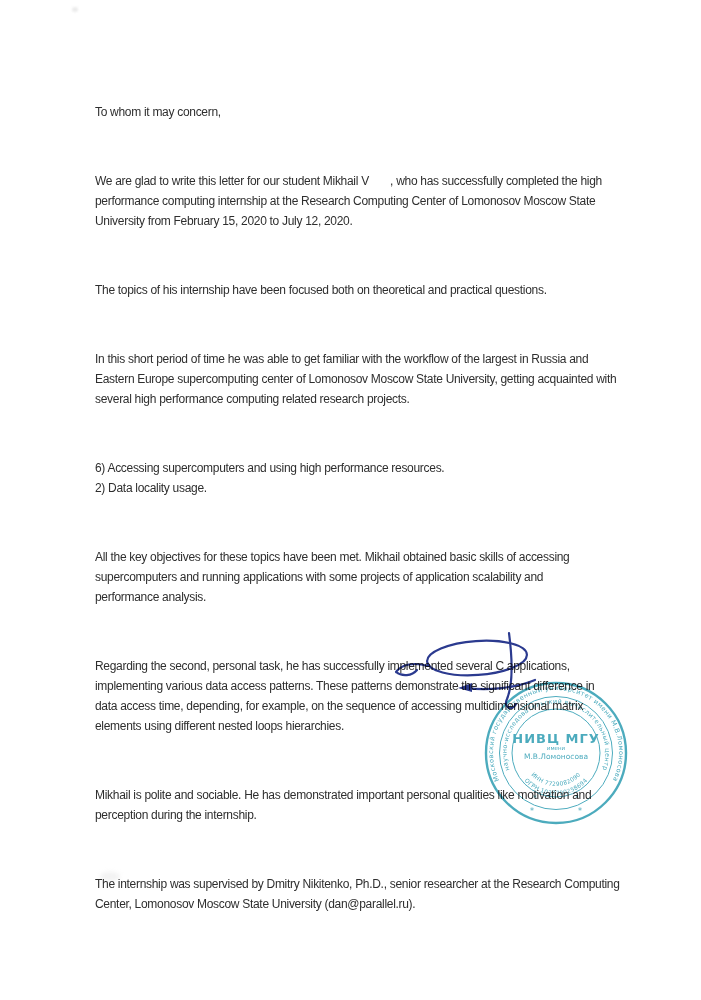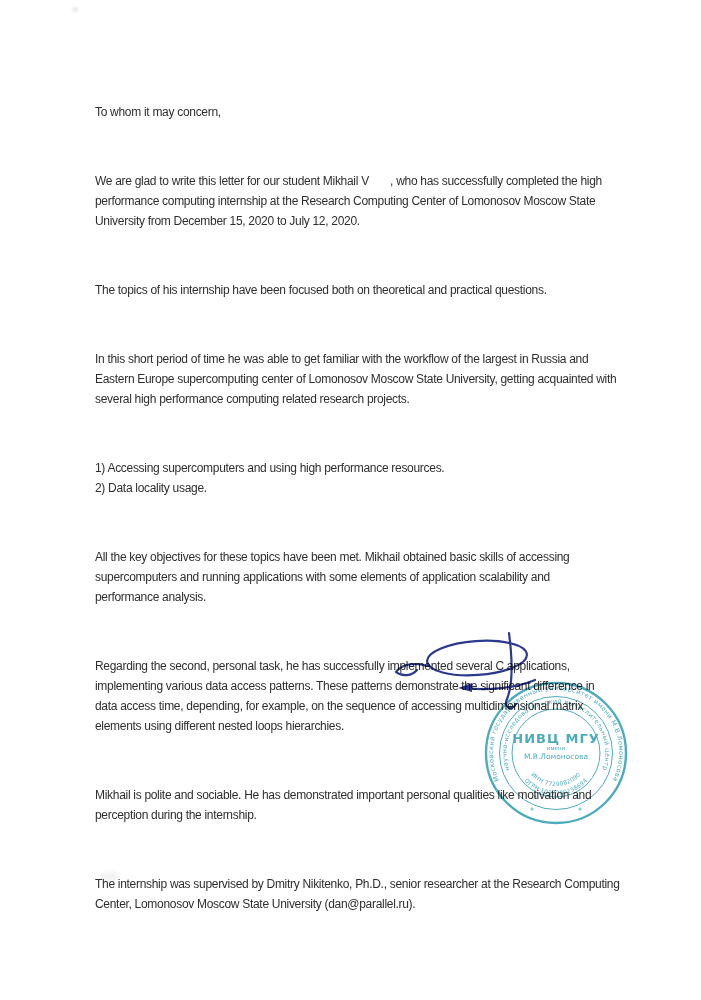--- a/index.html
+++ b/index.html
@@ -61,29 +61,29 @@
 
 <div class="page">
 
   <div class="artifact-dot"></div>
   <div class="artifact-smudge"></div>
 
   <div class="letter-body">
     <p>To whom it may concern,</p>
     <p>We are glad to write this letter for our student Mikhail V       , who has successfully completed the high
 performance computing internship at the Research Computing Center of Lomonosov Moscow State
-University from December 15, 2020 to July 12, 2020.</p>
+University from February 15, 2020 to July 12, 2020.</p>
     <p>The topics of his internship have been focused both on theoretical and practical questions.</p>
     <p>In this short period of time he was able to get familiar with the workflow of the largest in Russia and
 Eastern Europe supercomputing center of Lomonosov Moscow State University, getting acquainted with
 several high performance computing related research projects.</p>
-    <p>1) Accessing supercomputers and using high performance resources.
+    <p>6) Accessing supercomputers and using high performance resources.
 2) Data locality usage.</p>
     <p>All the key objectives for these topics have been met. Mikhail obtained basic skills of accessing
-supercomputers and running applications with some elements of application scalability and
+supercomputers and running applications with some projects of application scalability and
 performance analysis.</p>
     <p>Regarding the second, personal task, he has successfully implemented several C applications,
 implementing various data access patterns. These patterns demonstrate the significant difference in
 data access time, depending, for example, on the sequence of accessing multidimensional matrix
 elements using different nested loops hierarchies.</p>
     <p>Mikhail is polite and sociable. He has demonstrated important personal qualities like motivation and
 perception during the internship.</p>
     <p>The internship was supervised by Dmitry Nikitenko, Ph.D., senior researcher at the Research Computing
 Center, Lomonosov Moscow State University (dan@parallel.ru).</p>
     

